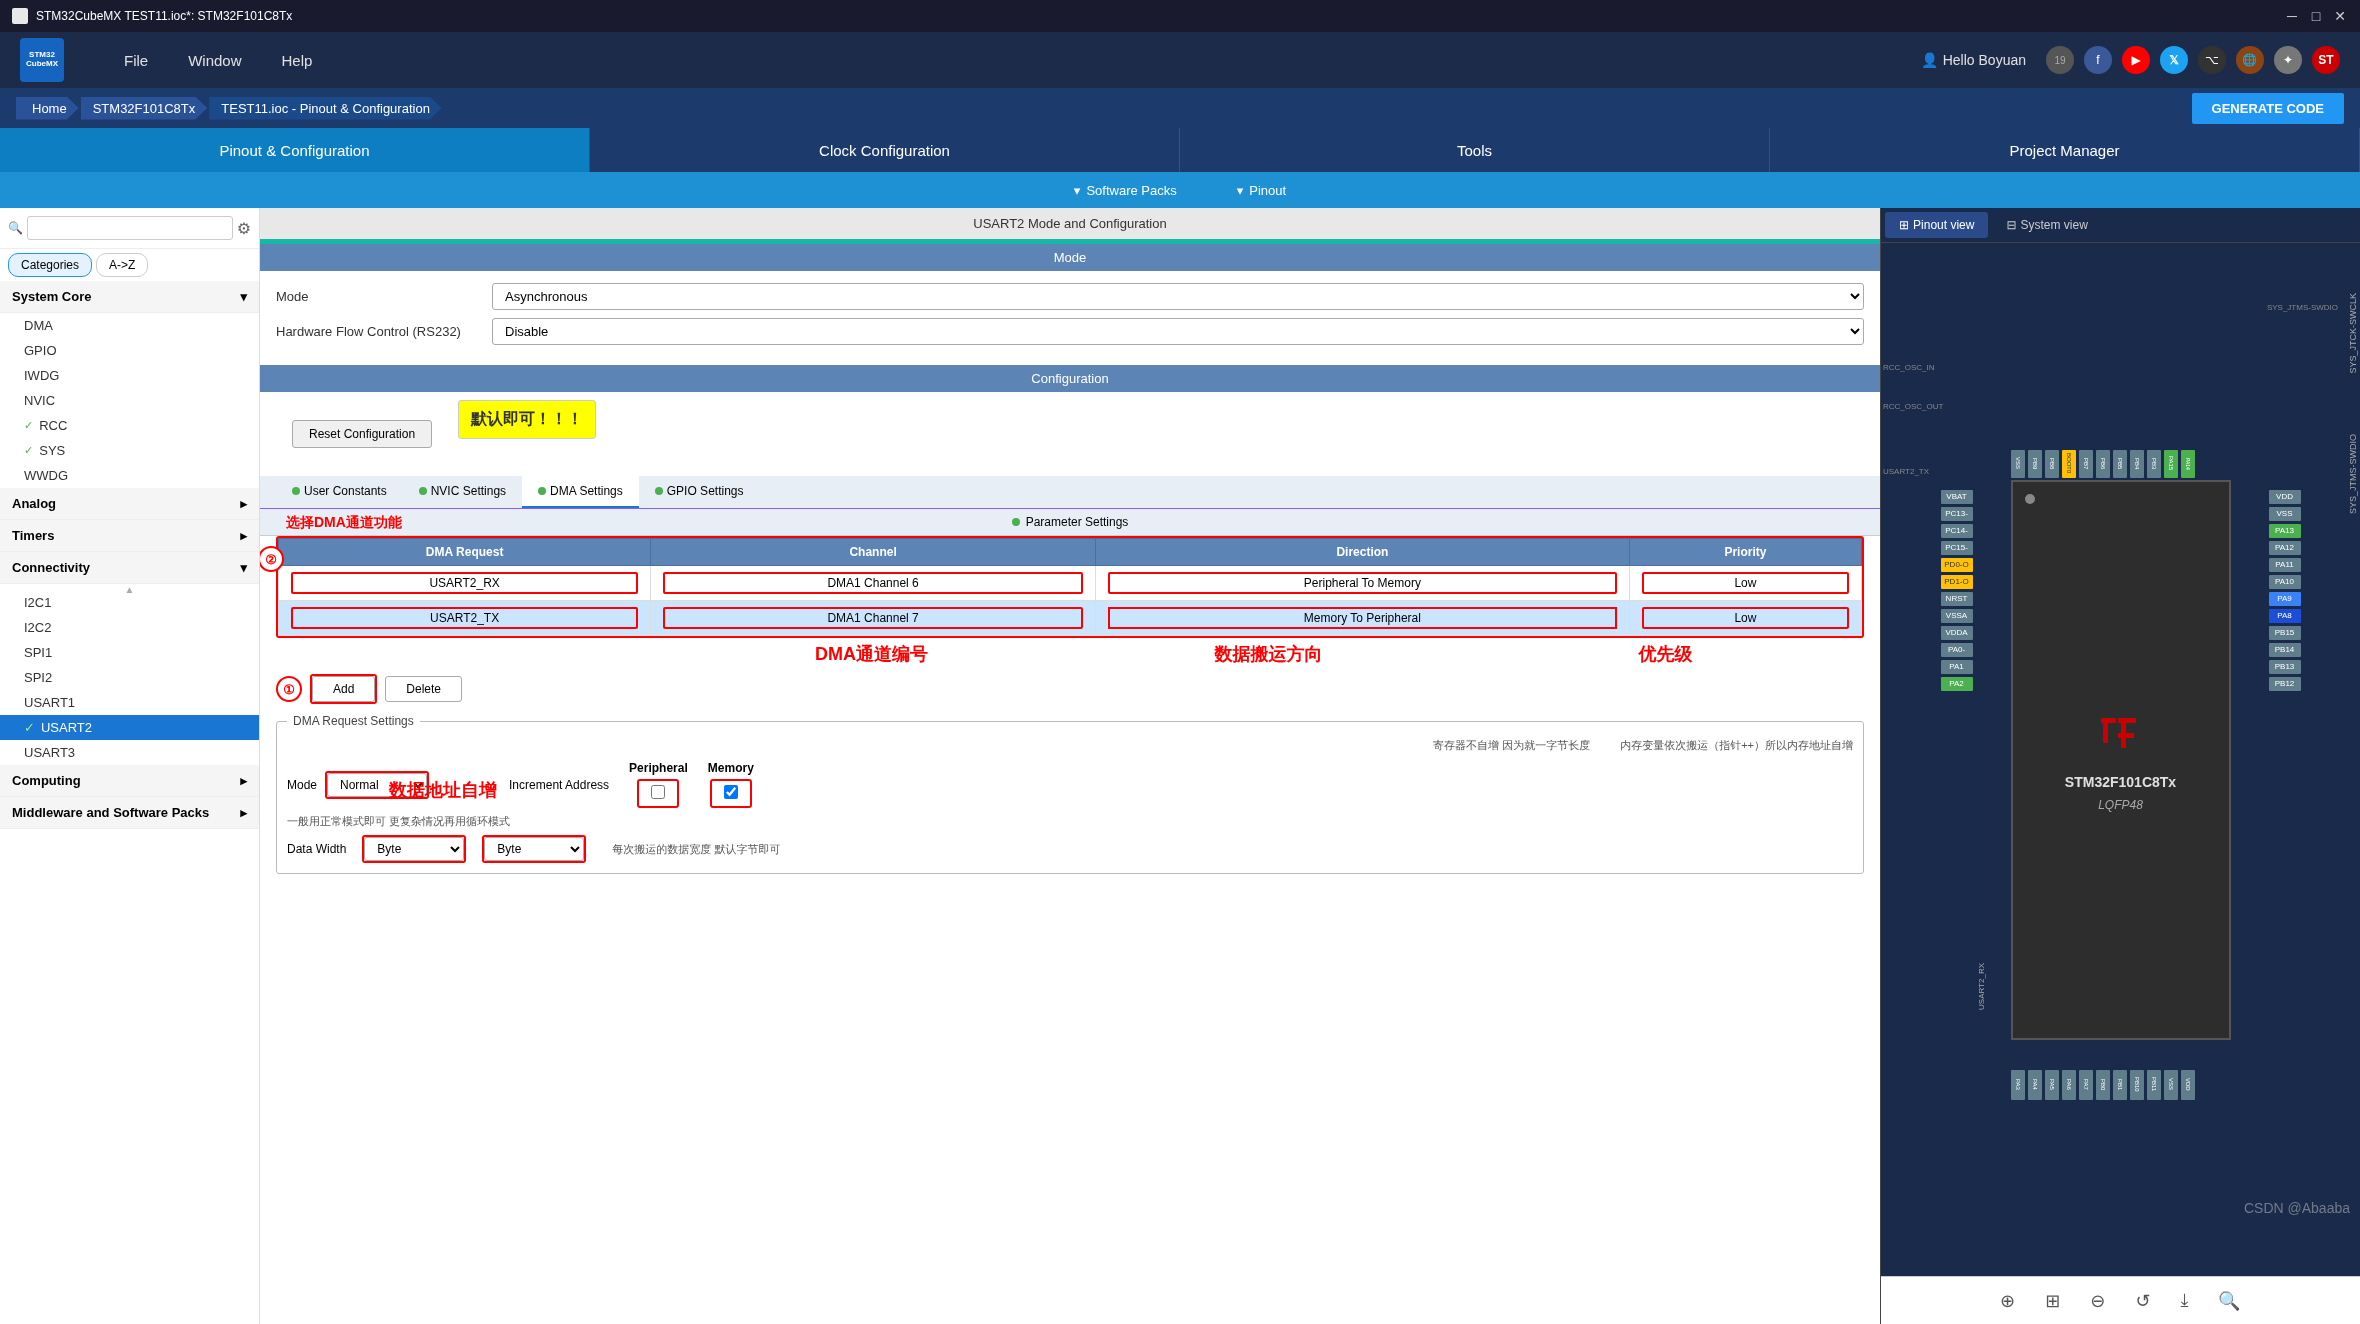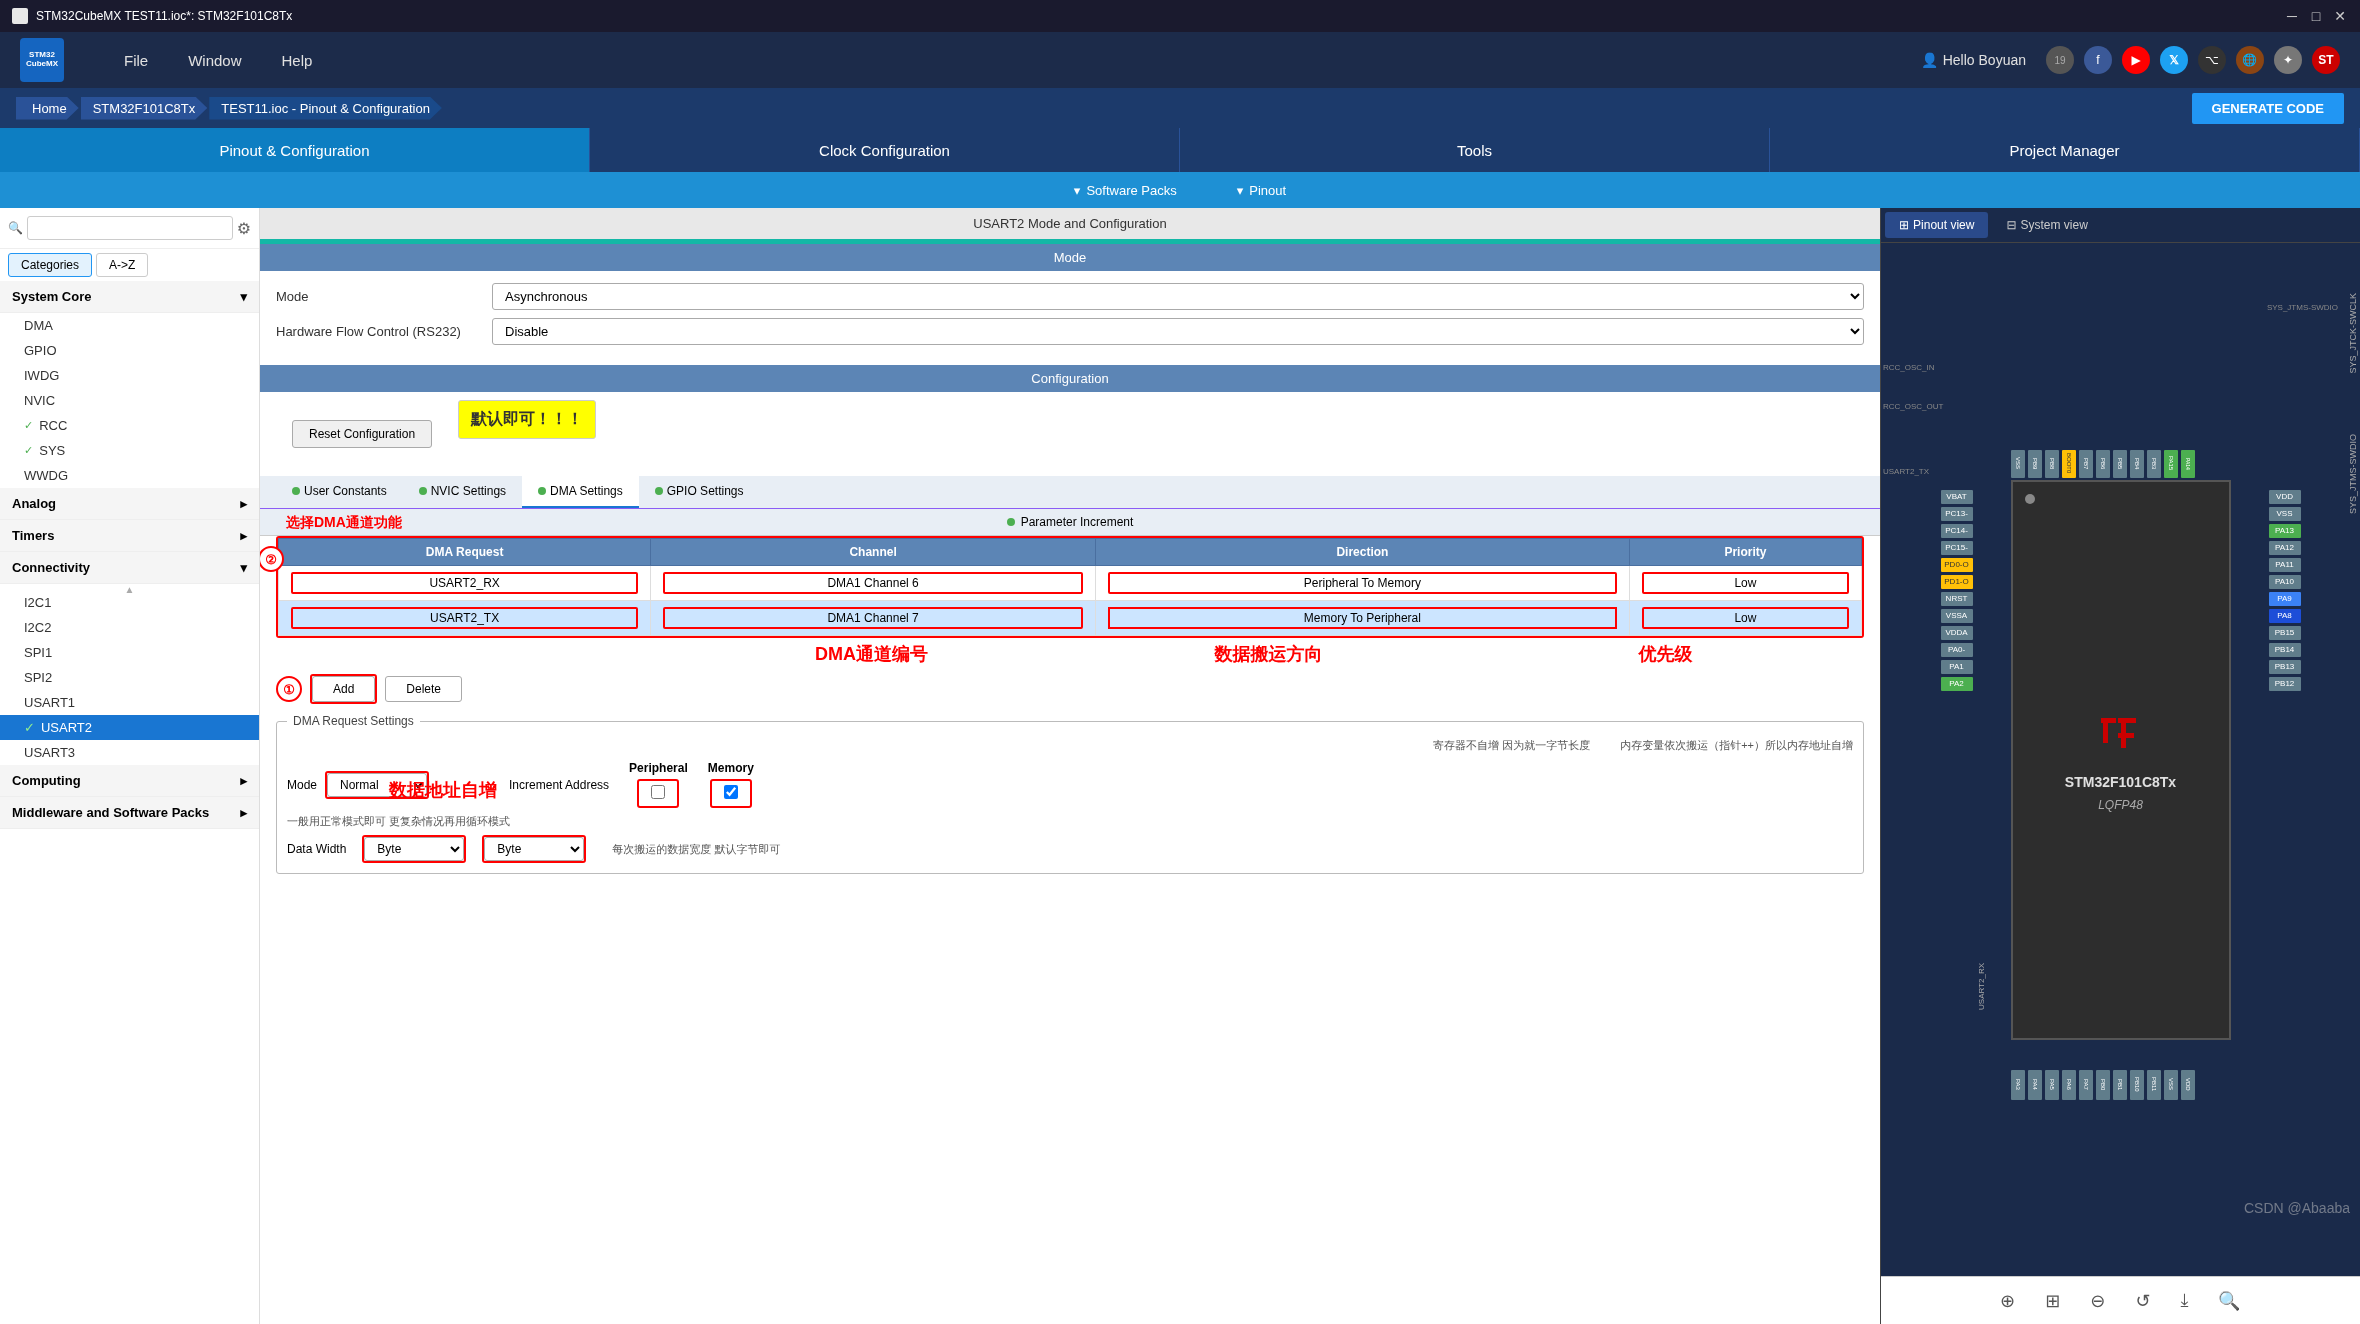--- a/index.html
+++ b/index.html
@@ -130,21 +130,21 @@
       border: 1px solid #ccc;
       border-radius: 3px;
       padding: 4px 8px;
       font-size: 12px;
     }
     .settings-icon { cursor: pointer; font-size: 16px; color: #666; }
     .sidebar-tabs { display: flex; padding: 4px 8px; gap: 4px; }
     .sidebar-tab {
       padding: 4px 12px;
       border: 1px solid #ccc;
-      border-radius: 3px;
+      border-radius: 10px;
       cursor: pointer;
       font-size: 12px;
       background: white;
     }
     .sidebar-tab.active { background: #e3f2fd; border-color: #2196F3; }
 
     .category-header {
       display: flex;
       align-items: center;
       justify-content: space-between;
@@ -608,21 +608,21 @@
           <span class="settings-tab-dot"></span>
           <span>DMA Settings</span>
         </div>
         <div class="settings-tab">
           <span class="settings-tab-dot"></span>
           <span>GPIO Settings</span>
         </div>
       </div>
       <div class="param-settings-tab">
         <span class="settings-tab-dot"></span>
-        <span>Parameter Increment</span>
+        <span>Parameter Settings</span>
       </div>
 
       <div style="position:relative; margin: 0 16px;">
 
         <div style="position:absolute; left:-18px; top:10px; z-index:10;">
           <div class="circle-num">②</div>
         </div>
 
         <div style="position:absolute; left:10px; top:-22px; z-index:10; color:red; font-size:14px; font-weight:bold;">选择DMA通道功能</div>
 

